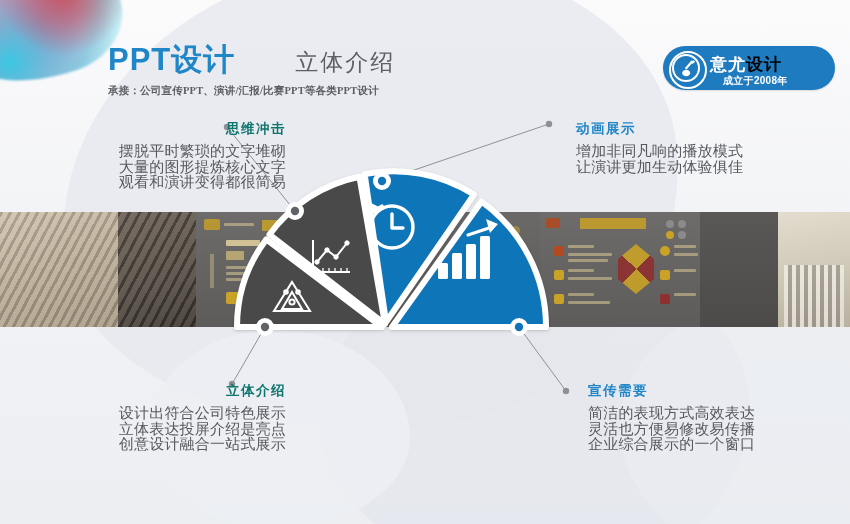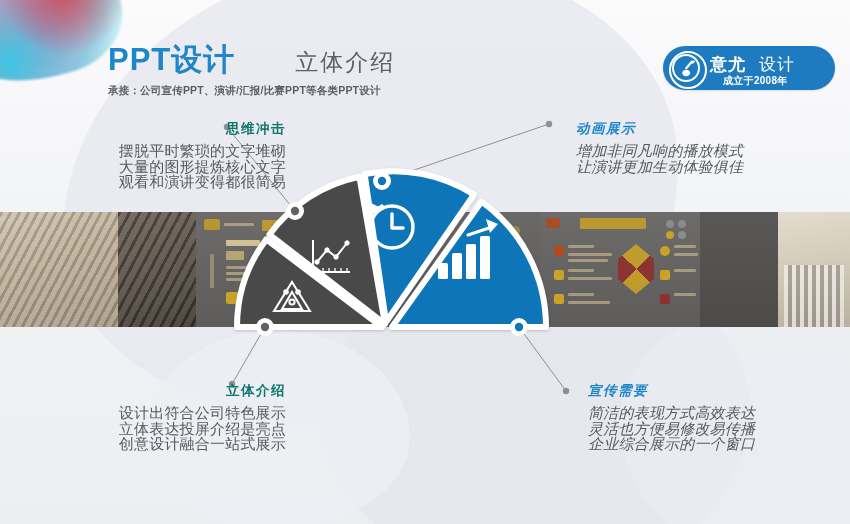--- a/index.html
+++ b/index.html
@@ -68,40 +68,40 @@
   .ttl-bar{height:11px;border-radius:1px;background:#c9a227;opacity:.85;}
   .txt-l{height:3px;background:rgba(220,200,150,.55);border-radius:1px;}
   .dot-y{border-radius:50%;background:#c9a227;opacity:.9;}
   .chip{height:12px;border-radius:2px;}
 
   
   .hdr{position:absolute;left:108px;top:44px;}
   .title-row{display:flex;align-items:baseline;gap:12px;}
   .t-main{font-size:31px;font-weight:bold;color:#1f86c8;letter-spacing:1px;line-height:1;}
   .t-sub{font-size:23px;color:#5d6166;letter-spacing:2px;line-height:1;margin-left:48px;}
-  .t-desc{margin-top:9px;font-size:10.5px;color:#5a5e63;font-weight:bold;letter-spacing:.2px;}
+  .t-desc{margin-top:9px;font-size:10.5px;color:#5a5e63;font-weight:bold;letter-spacing:.2px;font-family:Liberation Serif, serif;}
 
   
   .logo{position:absolute;left:663px;top:46px;width:172px;height:44px;
     background:#1f7bc0;border-radius:22px;
     box-shadow:0 1px 2px rgba(0,0,0,.12);}
   .logo-badge{position:absolute;left:6px;top:5px;width:34px;height:34px;border-radius:50%;
     background:#1f7bc0;border:2px solid #ffffff;}
   .logo-cn{position:absolute;left:47px;top:7px;font-size:17px;font-weight:bold;color:#ffffff;letter-spacing:1px;}
-  .logo-cn .dim{color:#ffffff;font-weight:normal;margin-left:13px;}
+  .logo-cn .dim{color:#000000;font-weight:bold;}
   .logo-sub{position:absolute;left:60px;top:28px;font-size:10px;font-weight:bold;color:#ffffff;letter-spacing:.3px;}
 
   
   .blk{position:absolute;}
   .blk h3{margin:0 0 5px 0;font-size:13.5px;font-weight:bold;letter-spacing:1.5px;}
   .blk p{margin:0;font-size:15px;line-height:15.5px;color:#55595e;letter-spacing:.2px;}
   .blk.right h3{color:#1f86c8;text-align:left;}
   .blk.left h3{color:#0f766e;text-align:right;}
   .blk.left{text-align:right;}
-  .blk.right{text-align:left;font-style:italic;}
+  .blk.right{text-align:left;}
 
   .b-tl{left:66px;top:120px;width:220px;}
   .b-tr{left:576px;top:120px;width:220px;}
   .b-bl{left:66px;top:382px;width:220px;}
   .b-br{left:588px;top:382px;width:220px;}
 
   
   svg.diagram{position:absolute;left:0;top:0;width:850px;height:524px;overflow:visible;}
 </style>
 </head>

